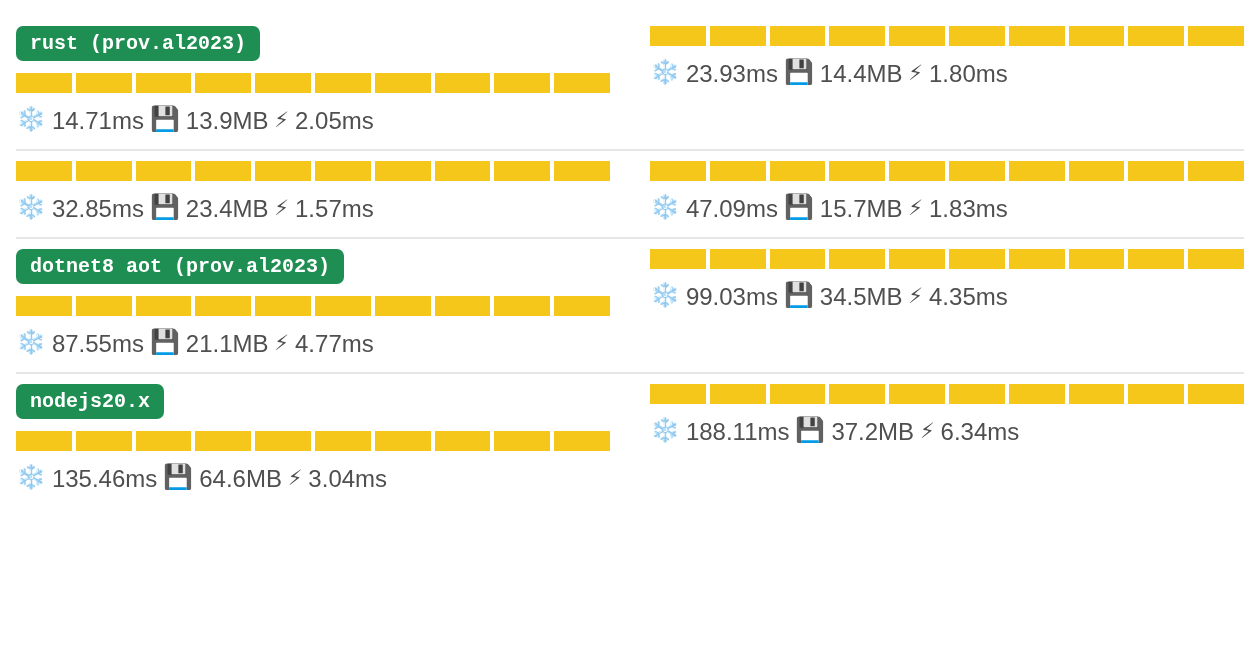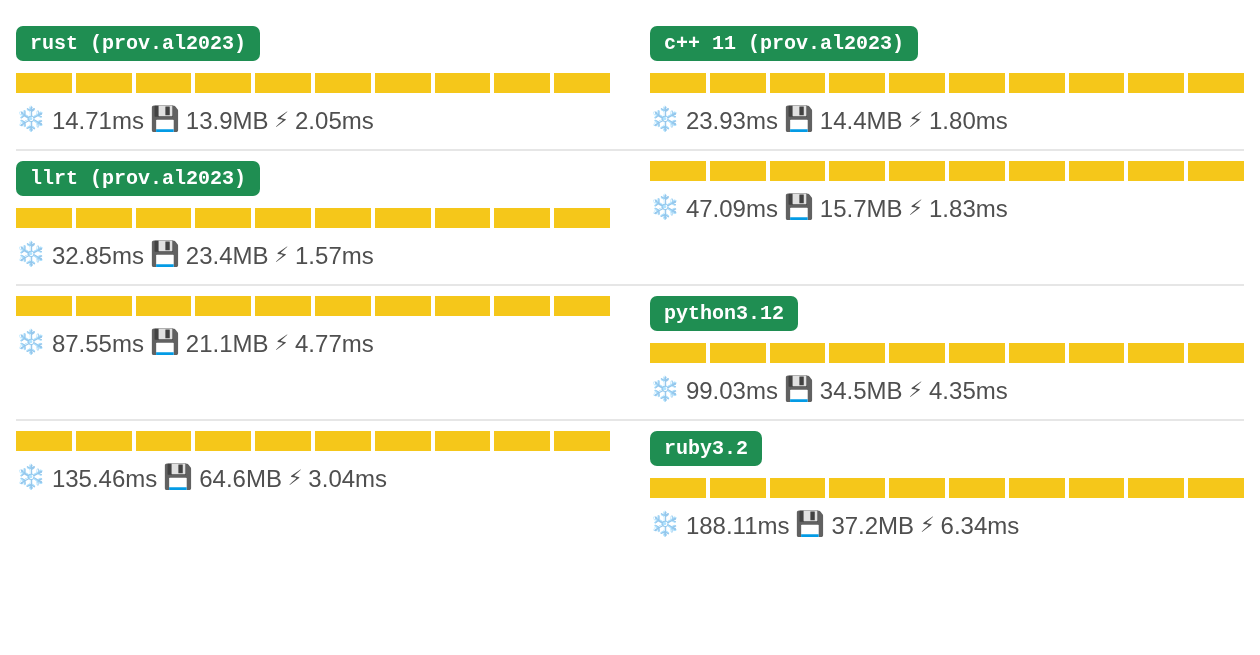--- a/index.html
+++ b/index.html
@@ -80,41 +80,41 @@
         <div class="bar"></div>
         <div class="bar"></div>
       </div><div class="metrics">
         <span class="icon">❄️</span>
         <span class="metric-value">14.71ms</span>
         <span class="icon">💾</span>
         <span class="metric-value">13.9MB</span>
         <span class="icon">⚡</span>
         <span class="metric-value">2.05ms</span>
       </div></div>
-    <div class="card"><div class="badge">c++ 11 (prov.al2023)</div><div class="bars">
+    <div class="card"><div class="bars">
         <div class="bar"></div>
         <div class="bar"></div>
         <div class="bar"></div>
         <div class="bar"></div>
         <div class="bar"></div>
         <div class="bar"></div>
         <div class="bar"></div>
         <div class="bar"></div>
         <div class="bar"></div>
         <div class="bar"></div>
       </div><div class="metrics">
         <span class="icon">❄️</span>
         <span class="metric-value">23.93ms</span>
         <span class="icon">💾</span>
         <span class="metric-value">14.4MB</span>
         <span class="icon">⚡</span>
         <span class="metric-value">1.80ms</span>
       </div></div>
     <div class="divider-row"></div>
-    <div class="card"><div class="badge">llrt (prov.al2023)</div><div class="bars">
+    <div class="card"><div class="bars">
         <div class="bar"></div>
         <div class="bar"></div>
         <div class="bar"></div>
         <div class="bar"></div>
         <div class="bar"></div>
         <div class="bar"></div>
         <div class="bar"></div>
         <div class="bar"></div>
         <div class="bar"></div>
         <div class="bar"></div>
@@ -139,79 +139,79 @@
         <div class="bar"></div>
       </div><div class="metrics">
         <span class="icon">❄️</span>
         <span class="metric-value">47.09ms</span>
         <span class="icon">💾</span>
         <span class="metric-value">15.7MB</span>
         <span class="icon">⚡</span>
         <span class="metric-value">1.83ms</span>
       </div></div>
     <div class="divider-row"></div>
-    <div class="card"><div class="bars">
+    <div class="card"><div class="badge">dotnet8 aot (prov.al2023)</div><div class="bars">
         <div class="bar"></div>
         <div class="bar"></div>
         <div class="bar"></div>
         <div class="bar"></div>
         <div class="bar"></div>
         <div class="bar"></div>
         <div class="bar"></div>
         <div class="bar"></div>
         <div class="bar"></div>
         <div class="bar"></div>
       </div><div class="metrics">
         <span class="icon">❄️</span>
         <span class="metric-value">87.55ms</span>
         <span class="icon">💾</span>
         <span class="metric-value">21.1MB</span>
         <span class="icon">⚡</span>
         <span class="metric-value">4.77ms</span>
       </div></div>
-    <div class="card"><div class="badge">python3.12</div><div class="bars">
+    <div class="card"><div class="bars">
         <div class="bar"></div>
         <div class="bar"></div>
         <div class="bar"></div>
         <div class="bar"></div>
         <div class="bar"></div>
         <div class="bar"></div>
         <div class="bar"></div>
         <div class="bar"></div>
         <div class="bar"></div>
         <div class="bar"></div>
       </div><div class="metrics">
         <span class="icon">❄️</span>
         <span class="metric-value">99.03ms</span>
         <span class="icon">💾</span>
         <span class="metric-value">34.5MB</span>
         <span class="icon">⚡</span>
         <span class="metric-value">4.35ms</span>
       </div></div>
     <div class="divider-row"></div>
-    <div class="card"><div class="bars">
+    <div class="card"><div class="badge">nodejs20.x</div><div class="bars">
         <div class="bar"></div>
         <div class="bar"></div>
         <div class="bar"></div>
         <div class="bar"></div>
         <div class="bar"></div>
         <div class="bar"></div>
         <div class="bar"></div>
         <div class="bar"></div>
         <div class="bar"></div>
         <div class="bar"></div>
       </div><div class="metrics">
         <span class="icon">❄️</span>
         <span class="metric-value">135.46ms</span>
         <span class="icon">💾</span>
         <span class="metric-value">64.6MB</span>
         <span class="icon">⚡</span>
         <span class="metric-value">3.04ms</span>
       </div></div>
-    <div class="card"><div class="badge">ruby3.2</div><div class="bars">
+    <div class="card"><div class="bars">
         <div class="bar"></div>
         <div class="bar"></div>
         <div class="bar"></div>
         <div class="bar"></div>
         <div class="bar"></div>
         <div class="bar"></div>
         <div class="bar"></div>
         <div class="bar"></div>
         <div class="bar"></div>
         <div class="bar"></div>

